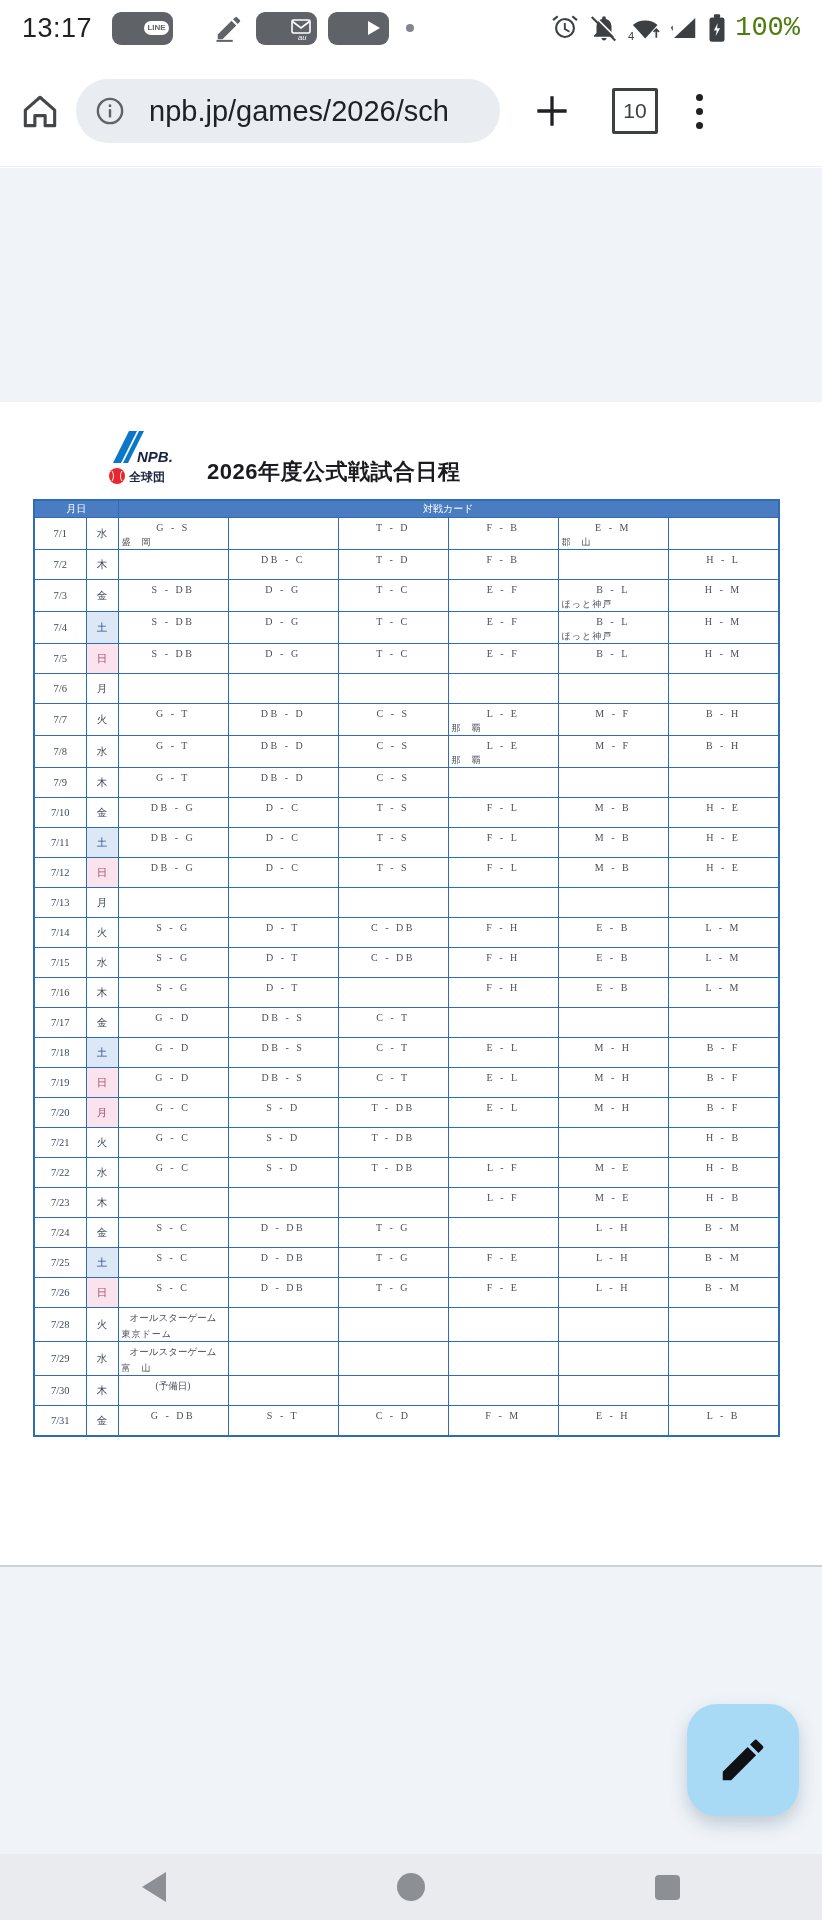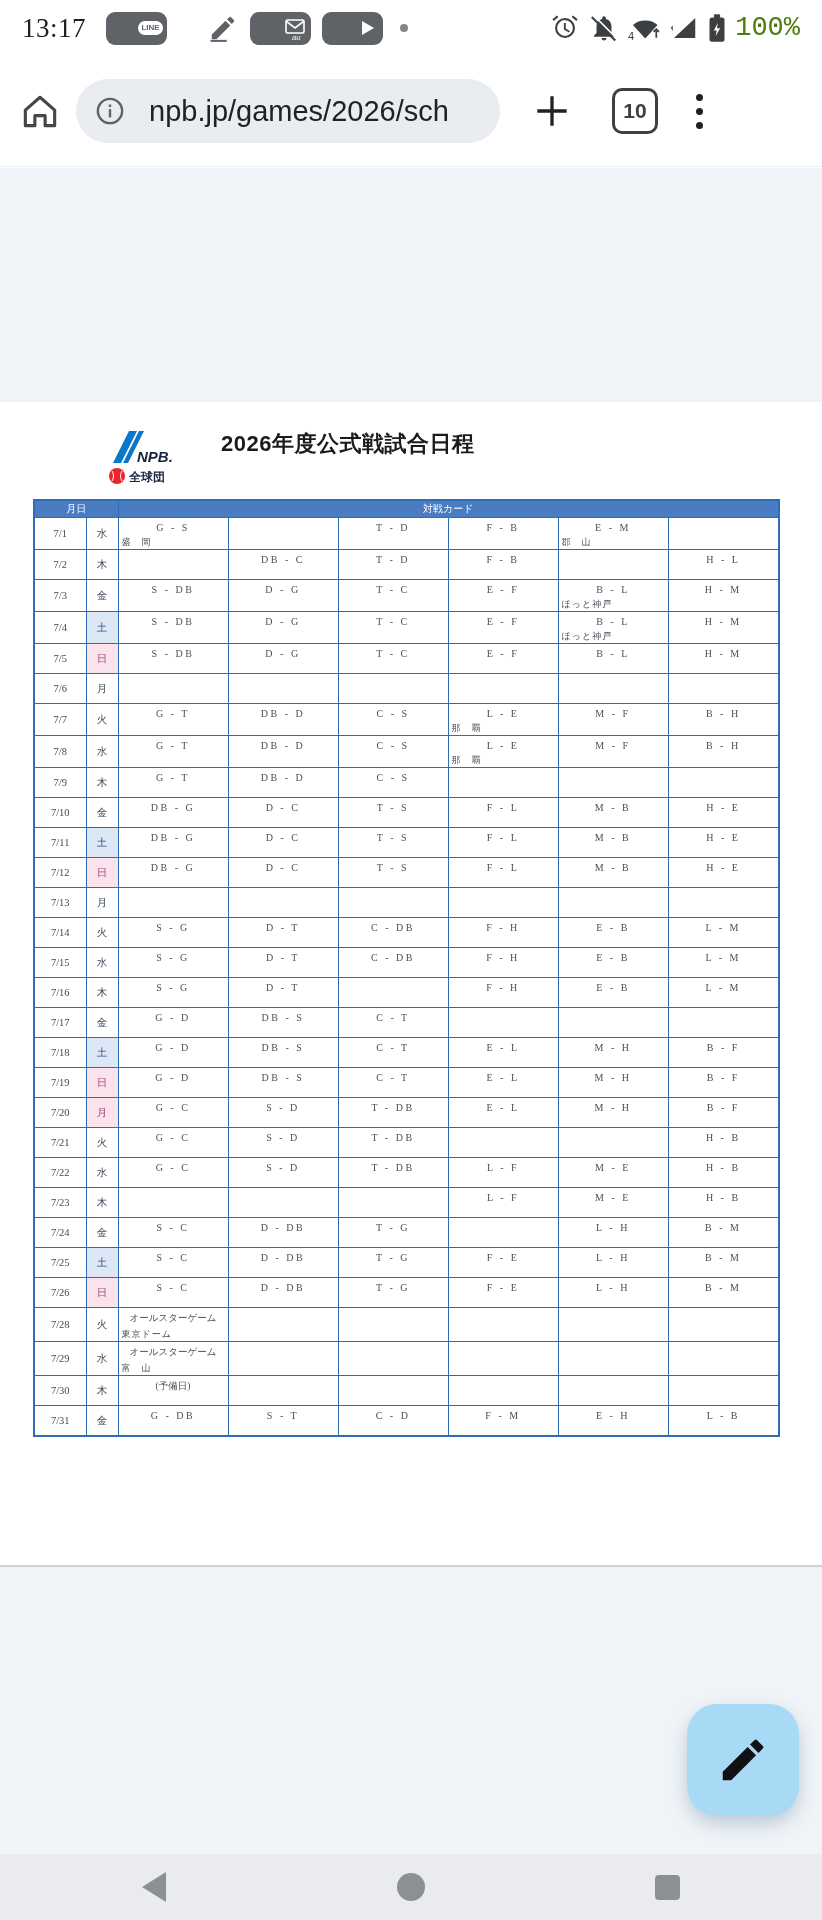--- a/index.html
+++ b/index.html
@@ -2,21 +2,21 @@
 <html><head>
 <meta charset="utf-8">
 <style>
   html,body{margin:0;padding:0;}
   body{width:822px;height:1920px;position:relative;background:#fff;
        font-family:"Liberation Sans",sans-serif;overflow:hidden;}
 
   
   .status-bar{position:absolute;top:0;left:0;right:0;height:56px;background:#fff;
     display:flex;align-items:center;padding:0 22px;box-sizing:border-box;}
-  .clock{font-size:27px;color:#202124;letter-spacing:.5px;font-family:Liberation Serif, serif;}
+  .clock{font-size:27px;color:#202124;letter-spacing:.5px;}
   .app-icons{display:flex;align-items:center;gap:11px;margin-left:20px;}
   .app-icon{width:33px;height:33px;border-radius:9px;background:#5f6368;
     display:flex;align-items:center;justify-content:center;position:relative;padding-left:28px;}
   .app-icon.plain{background:transparent;}
   .line-bubble{background:#fff;color:#5f6368;border-radius:8px;font-size:8px;
     font-weight:bold;padding:3px 3px;line-height:1;}
   .play-tri{width:0;height:0;border-left:12px solid #fff;border-top:7px solid transparent;
     border-bottom:7px solid transparent;margin-left:3px;}
   .notif-dot{width:8px;height:8px;border-radius:50%;background:#80868b;margin-left:6px;}
   .status-right{margin-left:auto;display:flex;align-items:center;gap:9px;}
@@ -25,32 +25,32 @@
 
   
   .browser-bar{position:absolute;top:56px;left:0;right:0;height:111px;background:#fff;
     display:flex;align-items:center;padding:0 18px;box-sizing:border-box;
     border-bottom:1px solid #edf0f2;}
   .tb-btn{display:flex;align-items:center;justify-content:center;}
   .url-pill{width:424px;height:64px;background:#e9edf1;border-radius:32px;margin-left:14px;
     display:flex;align-items:center;padding:0 18px;box-sizing:border-box;gap:23px;}
   .url-text{font-size:29px;color:#202124;white-space:nowrap;overflow:hidden;}
   .plus-btn{margin-left:30px;}
-  .tab-box{width:40px;height:40px;border:3px solid #3c4043;border-radius:10px;margin-left:38px;
-    display:flex;align-items:center;justify-content:center;font-size:21px;font-weight:bold;color:#3c4043;}
+  .tab-box{width:40px;height:40px;border:3px solid #3c4043;border-radius:2px;margin-left:38px;
+    display:flex;align-items:center;justify-content:center;font-size:21px;font-weight:normal;color:#3c4043;}
   .kebab{display:flex;flex-direction:column;gap:7px;margin-left:34px;padding:4px;}
   .kebab i{width:7px;height:7px;border-radius:50%;background:#202124;}
 
   .scroll-thumb{position:absolute;right:2px;top:172px;width:5px;height:155px;
     border-radius:3px;background:#c2c7cd;}
 
   
   .page-top-strip{position:absolute;top:168px;left:0;right:0;height:234px;background:#f0f4f8;}
   .content{position:absolute;top:402px;left:0;right:0;height:1163px;background:#fff;box-sizing:border-box;}
-  .site-header{display:flex;align-items:flex-start;margin:27px 0 0 103px;gap:28px;}
+  .site-header{display:flex;align-items:flex-end;margin:27px 0 0 103px;gap:14px;}
   .site-title{font-size:22px;font-weight:bold;color:#1b1b1f;letter-spacing:.5px;}
   .month-row{display:flex;align-items:flex-end;margin:22px 33px 0 48px;}
   .month-title{font-size:24px;font-weight:bold;color:#141418;}
   .updated{margin-left:auto;font-size:14px;color:#333;}
 
   
   table.sched{margin:12px 0 0 33px;border-collapse:collapse;table-layout:fixed;width:745px;}
   table.sched,table.sched td,table.sched th{border:1px solid #2e6db5;}
   table.sched{border:2px solid #2e6db5;font-family:Liberation Serif, serif;}
   th.hd{background:#4a7cc2;color:#fff;font-size:10px;font-weight:normal;height:16px;padding:0;}

